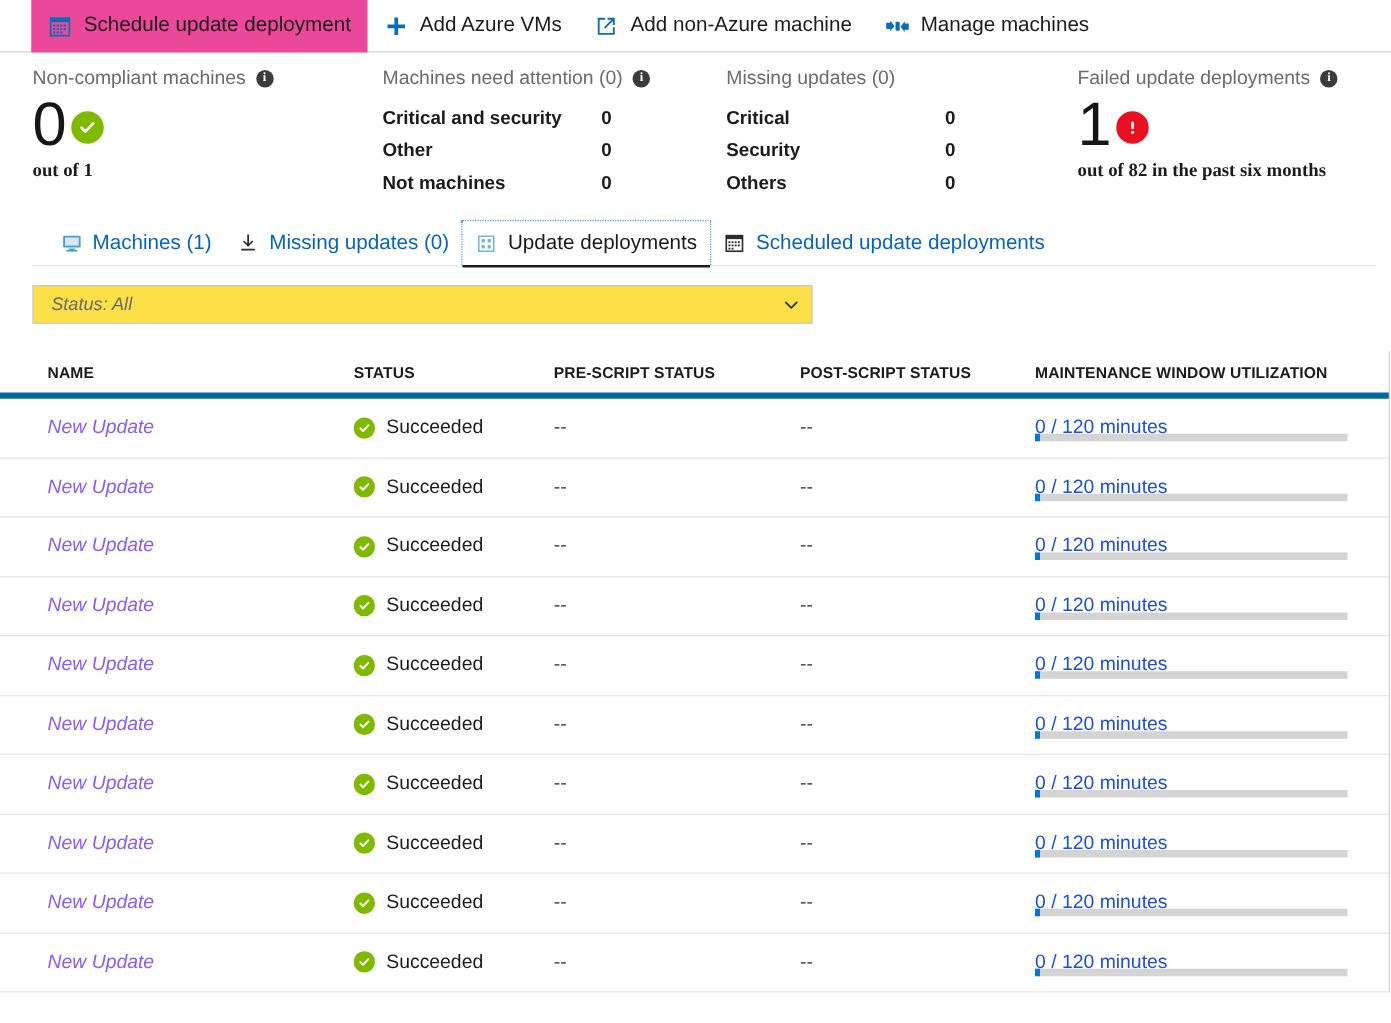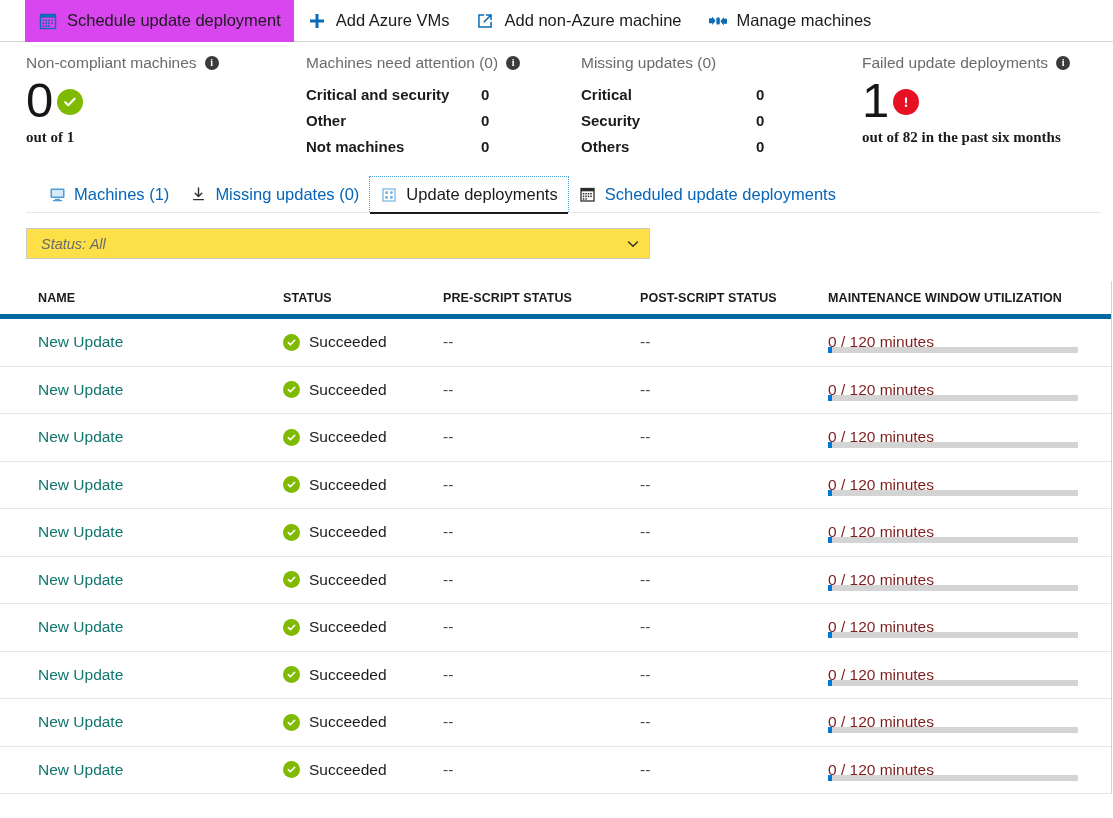--- a/index.html
+++ b/index.html
@@ -30,21 +30,21 @@
     align-items: center;
     height: 42px;
     padding: 0 13px;
     font-size: 16.5px;
     color: #1b1b1b;
     white-space: nowrap;
     cursor: pointer;
     box-sizing: border-box;
   }
   .cmd-item.active {
-    background: #d946ef;
+    background: #ec4899;
   }
   .cmd-ico {
     width: 20px;
     height: 20px;
     margin-right: 9px;
     display: inline-flex;
     align-items: center;
     justify-content: center;
     flex: none;
   }
@@ -234,22 +234,23 @@
 
   .th {
     font-size: 12.5px;
     font-weight: bold;
     letter-spacing: .1px;
     color: #1b1b1b;
     text-transform: uppercase;
   }
   .cell-link {
     font-size: 15.5px;
-    color: #0f766e;
+    color: #8b5cf6;
     cursor: pointer;
+    font-style: italic;
   }
   .cell-status {
     display: flex;
     align-items: center;
     font-size: 15.5px;
     color: #1b1b1b;
   }
   .status-badge {
     width: 17px; height: 17px;
     border-radius: 50%;
@@ -259,21 +260,21 @@
     align-items: center;
     justify-content: center;
     flex: none;
   }
   .cell-dash {
     font-size: 15.5px;
     color: #4a4a4a;
   }
   .mwu-text {
     font-size: 15.5px;
-    color: #7f1d1d;
+    color: #1d4ed8;
     line-height: 20px;
   }
   .mwu-bar {
     position: absolute;
     left: 0;
     bottom: -1px;
     width: 250px;
     height: 6px;
     background: #d4d4d4;
   }

